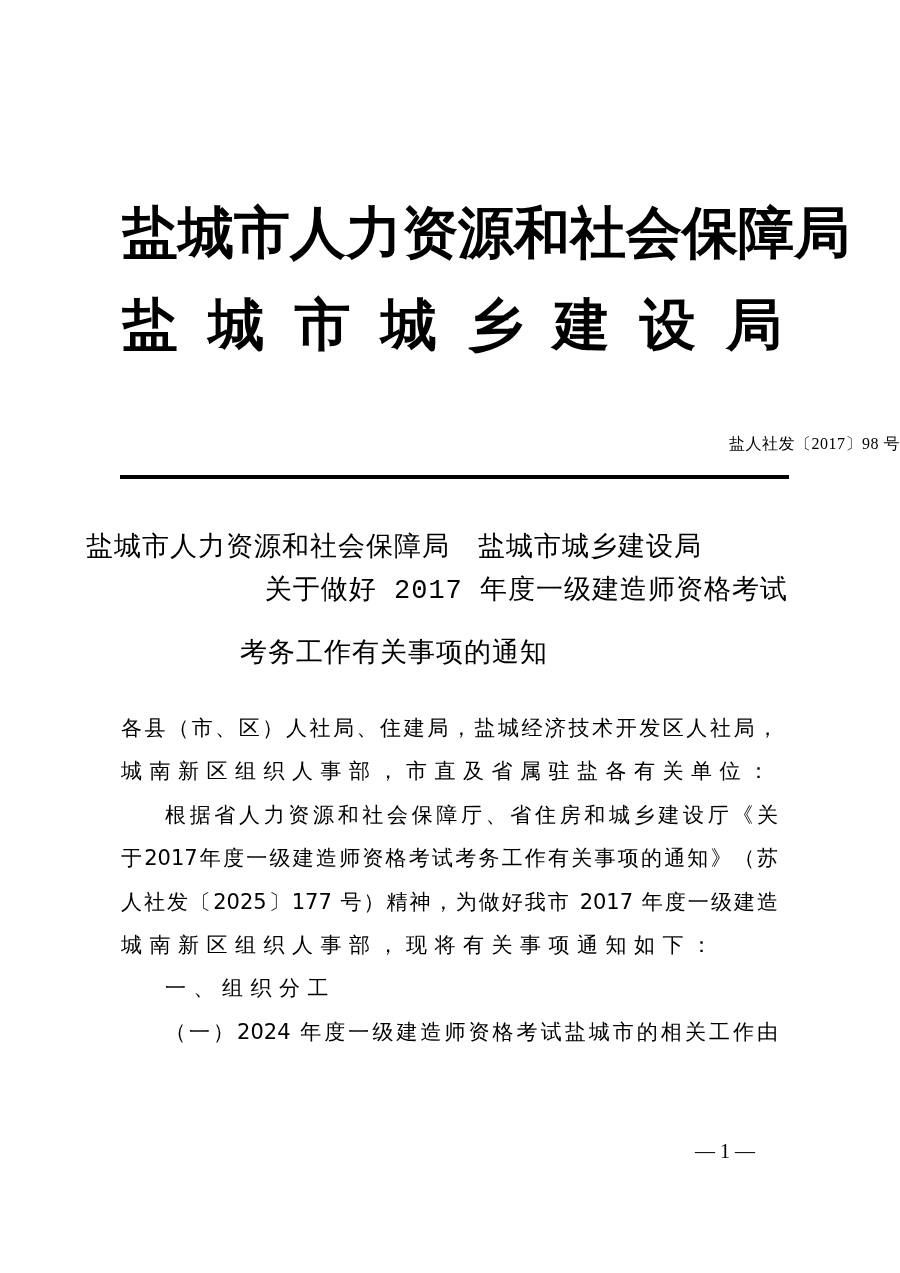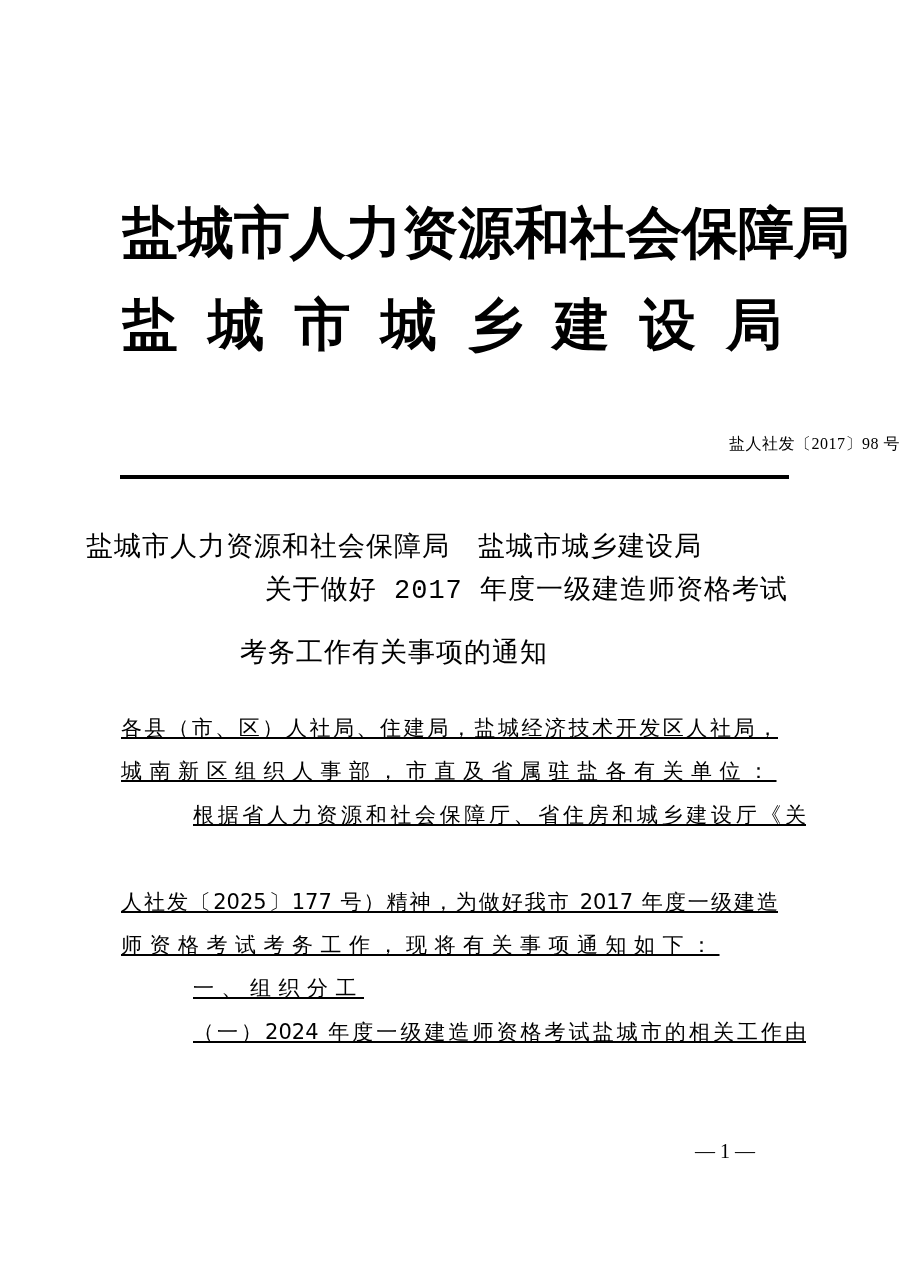--- a/index.html
+++ b/index.html
@@ -30,23 +30,23 @@
     font-family: Liberation Mono, monospace; font-size: 27px; line-height: 40px;
     letter-spacing: 1px; white-space: pre;
   }
   .title-1 { top: 528px; }
   .title-2 { top: 571px; text-align: right; }
   .title-3 { top: 614px; margin-top: 20px; }
 
   .body-line {
     position: absolute; left: 121px; width: 657px; height: 34px;
     font-family: "DejaVu Sans", sans-serif; font-size: 21px; line-height: 34px;
-    white-space: nowrap; text-align: justify; text-align-last: justify; text-decoration: underline;
+    white-space: nowrap; text-align: justify; text-align-last: justify;
   }
-  .body-line.indent { left: 165px; width: 613px; margin-left: 28px; }
+  .body-line.indent { left: 165px; width: 613px; }
   .body-line.short { text-align: center; text-align-last: left; letter-spacing: 7.5px; }
 
   .pageno {
     position: absolute; left: 680px; top: 1136px; width: 90px; text-align: center;
     font-family: "Liberation Serif", "DejaVu Serif", serif; font-size: 20px; line-height: 30px;
     white-space: pre;
   }
 </style>
 </head>
 <body>
@@ -84,19 +84,20 @@
 
   <div class="rule"></div>
 
   <div class="title-line title-1">盐城市人力资源和社会保障局　盐城市城乡建设局</div>
   <div class="title-line title-2">关于做好 2017 年度一级建造师资格考试</div>
   <div class="title-line title-3">考务工作有关事项的通知</div>
 
   <div class="body-line" style="top:711px">各县（市、区）人社局、住建局，盐城经济技术开发区人社局，</div>
   <div class="body-line short" style="top:754px">城南新区组织人事部，市直及省属驻盐各有关单位：</div>
   <div class="body-line indent" style="top:798px">根据省人力资源和社会保障厅、省住房和城乡建设厅《关</div>
+  <div class="body-line" style="top:841px">于2017年度一级建造师资格考试考务工作有关事项的通知》（苏</div>
   <div class="body-line" style="top:885px">人社发〔2025〕177 号）精神，为做好我市 2017 年度一级建造</div>
-  <div class="body-line short" style="top:928px">师资格考试考务工作，现将有关事项通知如下：</div>
+  <div class="body-line short" style="top:928px">城南新区组织人事部，现将有关事项通知如下：</div>
   <div class="body-line indent short" style="top:971px">一、组织分工</div>
   <div class="body-line indent" style="top:1015px">（一）2024 年度一级建造师资格考试盐城市的相关工作由</div>
 
   <div class="pageno">— 1 —</div>
 </div>
 
 </body></html>

